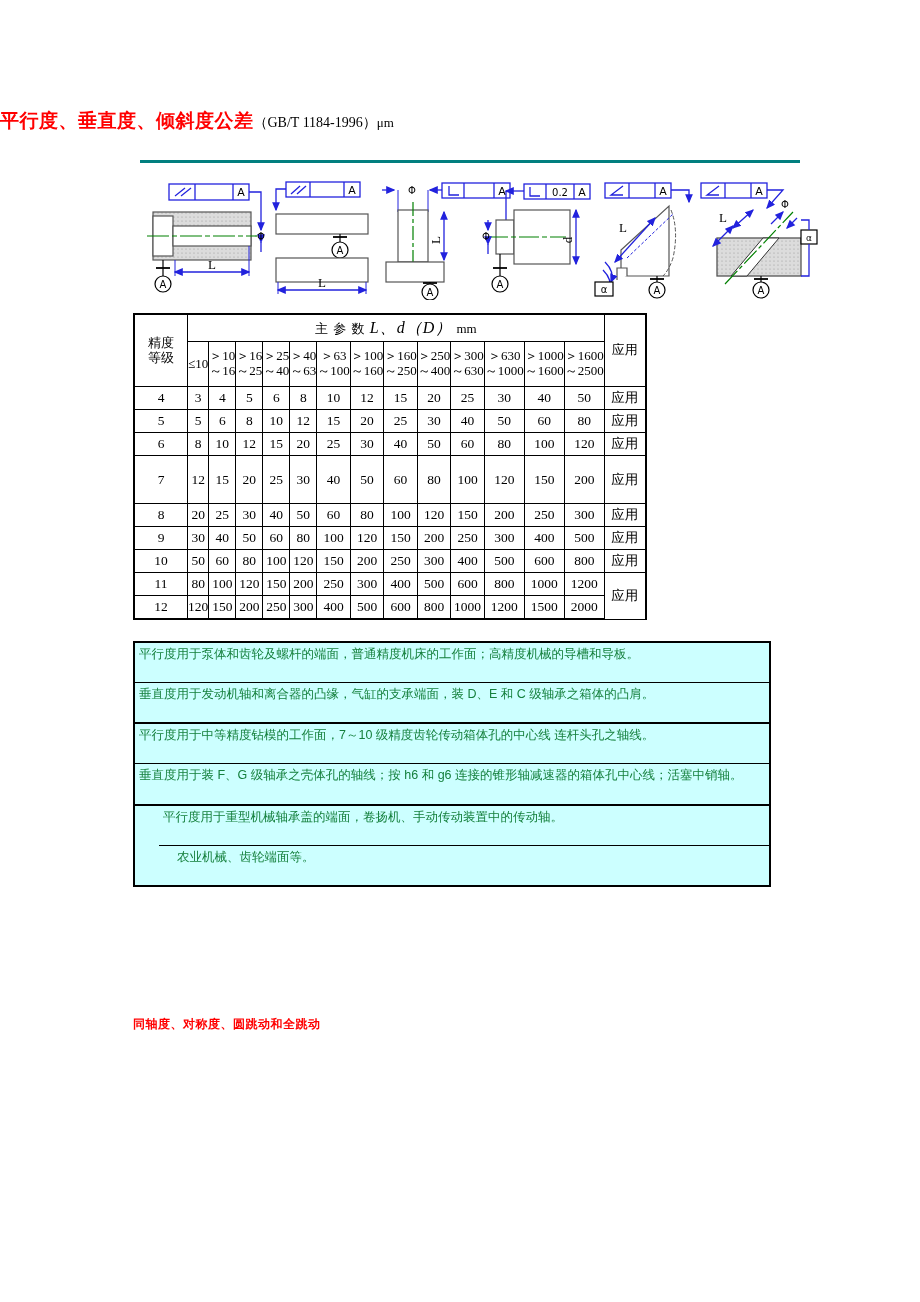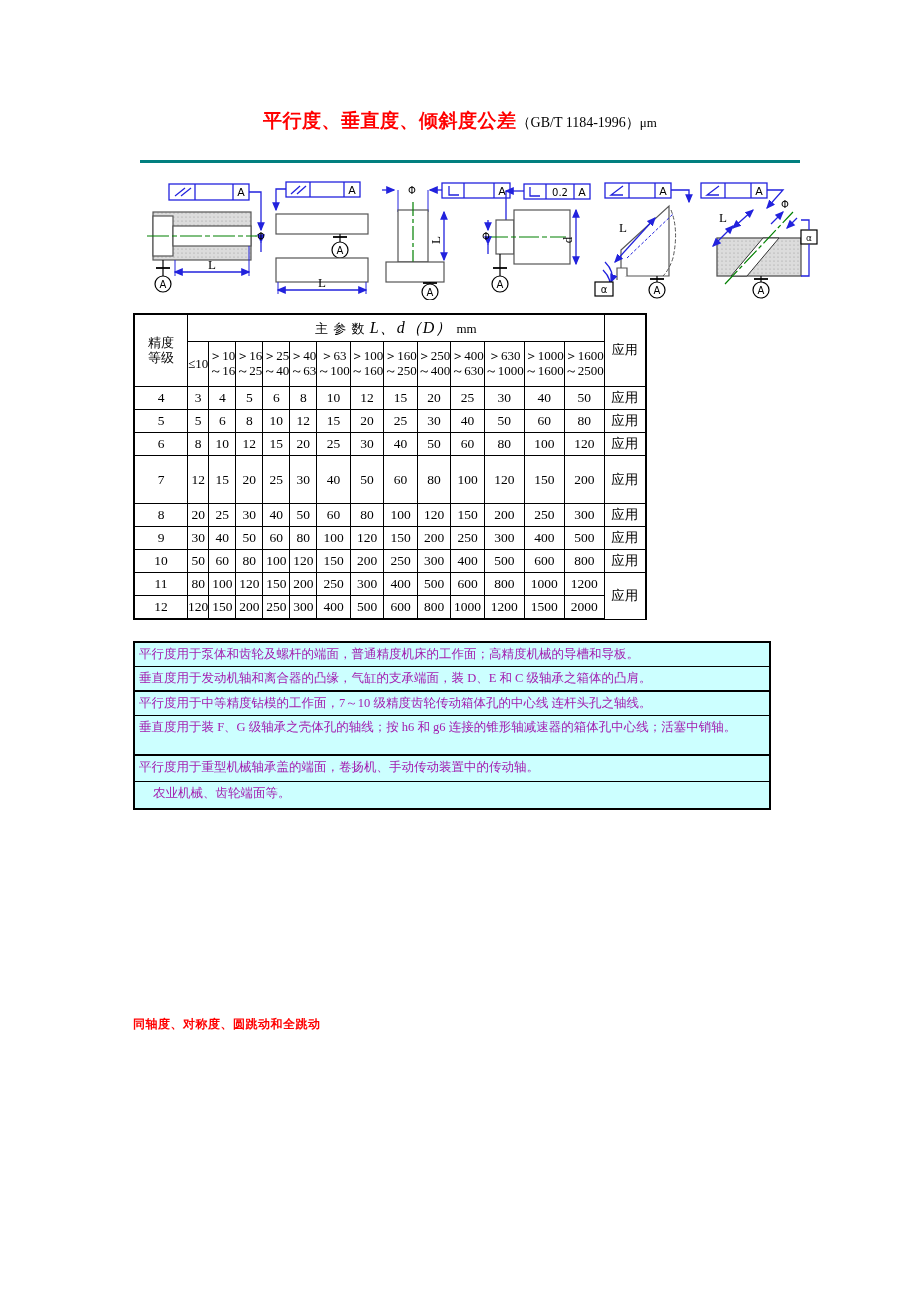--- a/index.html
+++ b/index.html
@@ -15,21 +15,21 @@
     color: #000;
     overflow: hidden;
   }
 
   
   .title-row {
     position: absolute;
     left: 0;
     top: 108px;
     width: 920px;
-    text-align: center;
+    text-align: left;
     white-space: nowrap;
   }
   .title-main {
     color: #ff0000;
     font-size: 19px;
     font-weight: bold;
     letter-spacing: 0.5px;
     font-family: "DejaVu Sans", "Liberation Sans", sans-serif;
   }
   .title-std {
@@ -125,33 +125,33 @@
     position: absolute;
     left: 133px;
     top: 641px;
     width: 638px;
     border: 2px solid #000;
     background: #ccffff;
     box-sizing: border-box;
   }
   .note {
     border-bottom: 1px solid #000;
-    padding: 2px 3px 3px 4px;
-    font-family: Liberation Serif, serif;
+    padding: 2px 3px 19px 4px;
+    font-family: Liberation Sans, sans-serif;
     font-size: 12.5px;
     line-height: 1.45;
-    color: #a21caf;
+    color: #15803d;
     background: #ccffff;
     min-height: 19px;
     box-sizing: border-box;
   }
   .note:last-child { border-bottom: none; }
   .note.thick { border-bottom: 2px solid #000; }
   .note.two-line { min-height: 40px; }
-  .note.tall-pad { min-height: 26px; }
+  .note.tall-pad { min-height: 26px; margin-left: 24px; }
   .note.indent { text-indent: 14px; }
 
   
   .bottom-heading {
     position: absolute;
     left: 133px;
     top: 1016px;
     color: #ff0000;
     font-size: 12px;
     font-weight: bold;
@@ -369,21 +369,21 @@
         </td>
       <td class="h-range">
           <span class="r1">＞160</span>
           <span class="r2">～250</span>
         </td>
       <td class="h-range">
           <span class="r1">＞250</span>
           <span class="r2">～400</span>
         </td>
       <td class="h-range">
-          <span class="r1">＞400</span>
+          <span class="r1">＞300</span>
           <span class="r2">～630</span>
         </td>
       <td class="h-range">
           <span class="r1">＞630</span>
           <span class="r2">～1000</span>
         </td>
       <td class="h-range">
           <span class="r1">＞1000</span>
           <span class="r2">～1600</span>
         </td>

